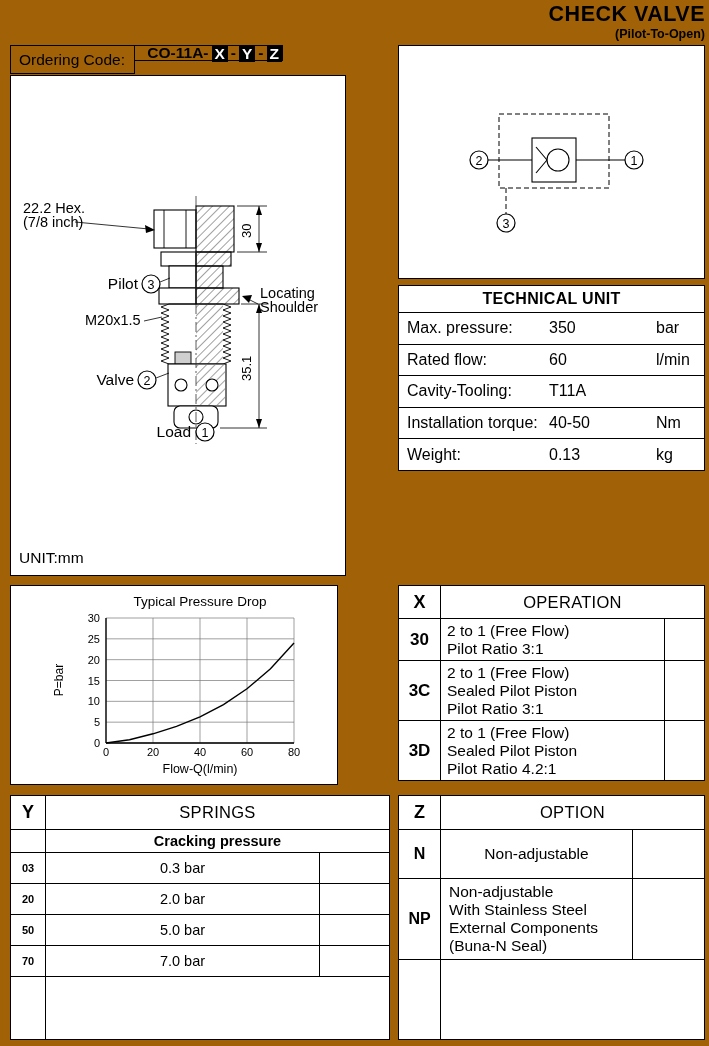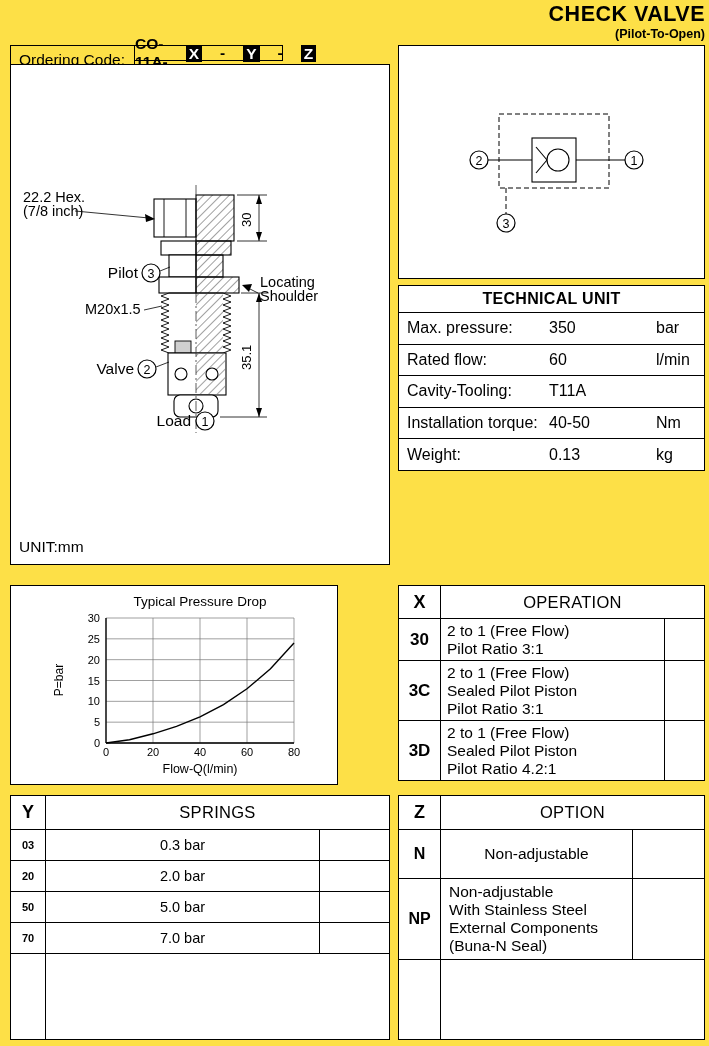--- a/index.html
+++ b/index.html
@@ -1,37 +1,37 @@
 <!DOCTYPE html>
 <html><head>
 <meta charset="utf-8">
 <style>
   *{box-sizing:border-box;margin:0;padding:0}
   html,body{background:#fff}
-  .page{position:relative;width:709px;height:1046px;background:#fde047;color:#000;
+  .page{position:relative;width:709px;height:1046px;background:#a16207;color:#000;
         font-family:"Liberation Sans",sans-serif;overflow:hidden}
   .abs{position:absolute}
   .bx{border:1.5px solid #000;background:#fff}
   svg{display:block}
   svg text{font-family:"Liberation Sans",sans-serif;fill:#000}
 
   
   .title{right:4px;top:2px;font-size:21.5px;font-weight:bold;letter-spacing:.5px}
   .subtitle{right:4px;top:27px;font-size:12.5px;font-weight:bold}
 
   
   .ordering{left:10px;top:45px;display:flex}
   .ord-label{width:125px;height:29px;border:1.5px solid #000;font-size:15.5px;
              display:flex;align-items:center;padding-left:8px}
   .ord-code{width:148px;height:16px;border:1.5px solid #000;border-left:none;font-size:15.5px;
-            font-weight:bold;display:flex;align-items:center;justify-content:flex-start;gap:18px}
+            font-weight:bold;display:flex;align-items:center;justify-content:flex-end;gap:3px}
   .invbox{background:#000;color:#fff;padding:0 3px;line-height:17px;display:inline-block}
 
   
-  .drawbox{left:10px;top:64px;width:380px;height:501px}
+  .drawbox{left:10px;top:75px;width:336px;height:501px}
   .unitmm{left:8px;bottom:8px;font-size:15.5px}
 
   
   .schembox{left:398px;top:45px;width:307px;height:234px}
 
   
   .techbox{left:398px;top:285px;width:307px;height:186px;display:flex;flex-direction:column}
   .tech-title{height:27px;border-bottom:1px solid #000;font-weight:bold;font-size:16px;
               display:flex;align-items:center;justify-content:center;letter-spacing:.3px}
   .tech-row{flex:1;display:grid;grid-template-columns:150px 76px 1fr;align-items:center;
@@ -318,20 +318,24 @@
 Pilot Ratio 4.2:1</div>
       <div class="op-narrow"></div>
     </div>
   </div>
 
   <div class="abs bx sprbox">
     <div class="thead">
       <div class="hkey">Y</div>
       <div class="htitle">SPRINGS</div>
     </div>
+    <div class="spr-sub">
+      <div class="subkey"></div>
+      <div class="subtitle">Cracking pressure</div>
+    </div>
     <div class="spr-row">
       <div class="spr-key">03</div>
       <div class="spr-val">0.3 bar</div>
       <div class="spr-narrow"></div>
     </div>
     <div class="spr-row">
       <div class="spr-key">20</div>
       <div class="spr-val">2.0 bar</div>
       <div class="spr-narrow"></div>
     </div>

